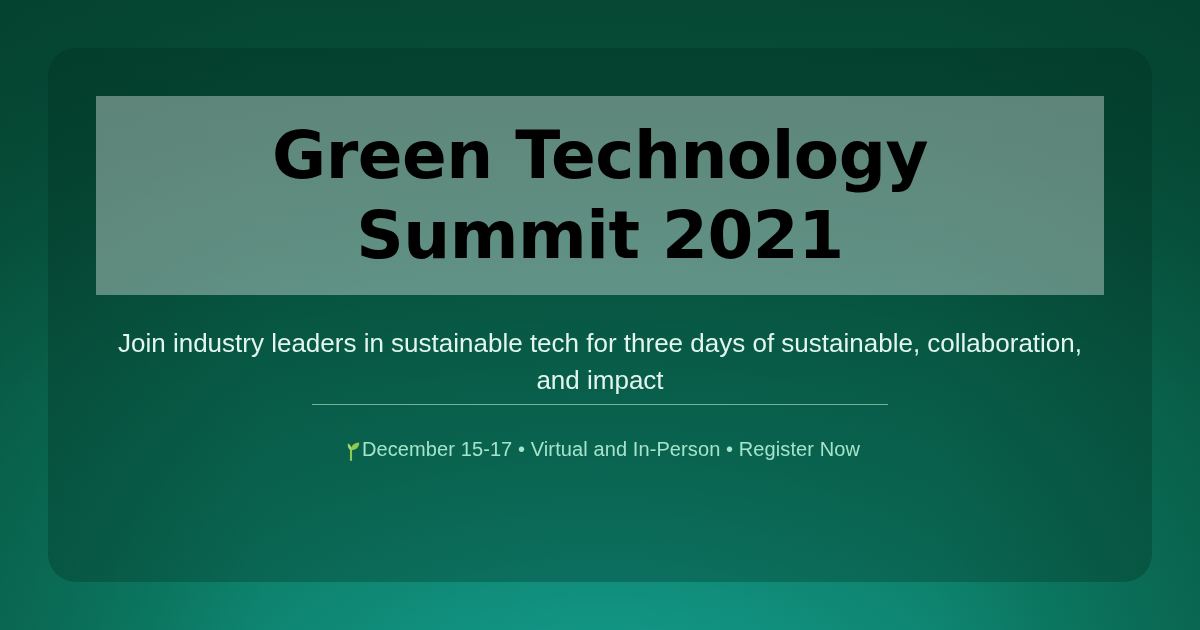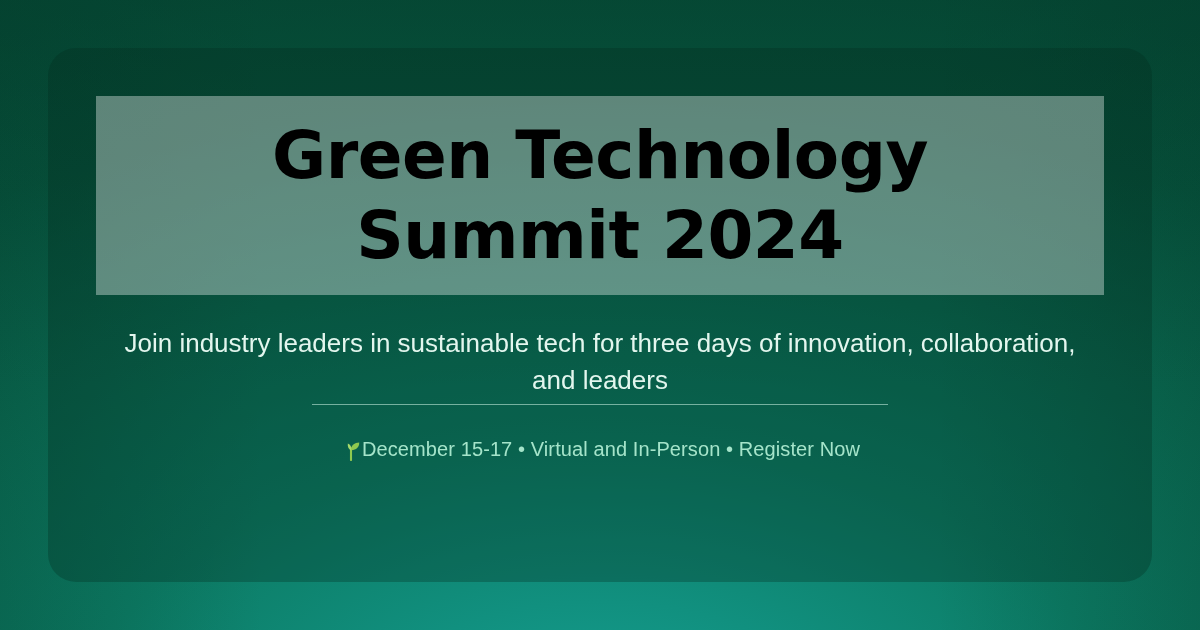--- a/index.html
+++ b/index.html
@@ -135,24 +135,24 @@
 </head>
 <body>
 
 <div id="banner">
 
   <div id="bg-vignette"></div>
 
   <div id="card">
 
     <div id="title-band">
-      <h1 id="title">Green Technology Summit 2024</h1>
+      <h1 id="title">Green Technology Summit 2021</h1>
     </div>
 
-    <p id="subtitle">Join industry leaders in sustainable tech for three days of innovation, collaboration, and leaders</p>
+    <p id="subtitle">Join industry leaders in sustainable tech for three days of sustainable, collaboration, and impact</p>
 
     <div id="divider"></div>
 
     <div id="meta">
       <span id="meta-icon">
         <svg width="22" height="24" viewBox="0 0 22 24" aria-hidden="true">
           <path d="M11 23 L11 11.2" stroke="#8fc94f" stroke-width="2.1" stroke-linecap="round" fill="none"></path>
           <path d="M11 12.6 C11 8.4 14.6 5.8 19.2 5.6 C19.4 10.4 16.0 13.2 11.6 13.2 Z" fill="#8fc94f"></path>
           <path d="M11 13.6 C8.6 12.4 7.4 9.6 7.8 6.6 C10.6 7.4 11.6 10.0 11.3 13.1 Z" fill="#a6da6b"></path>
         </svg>

